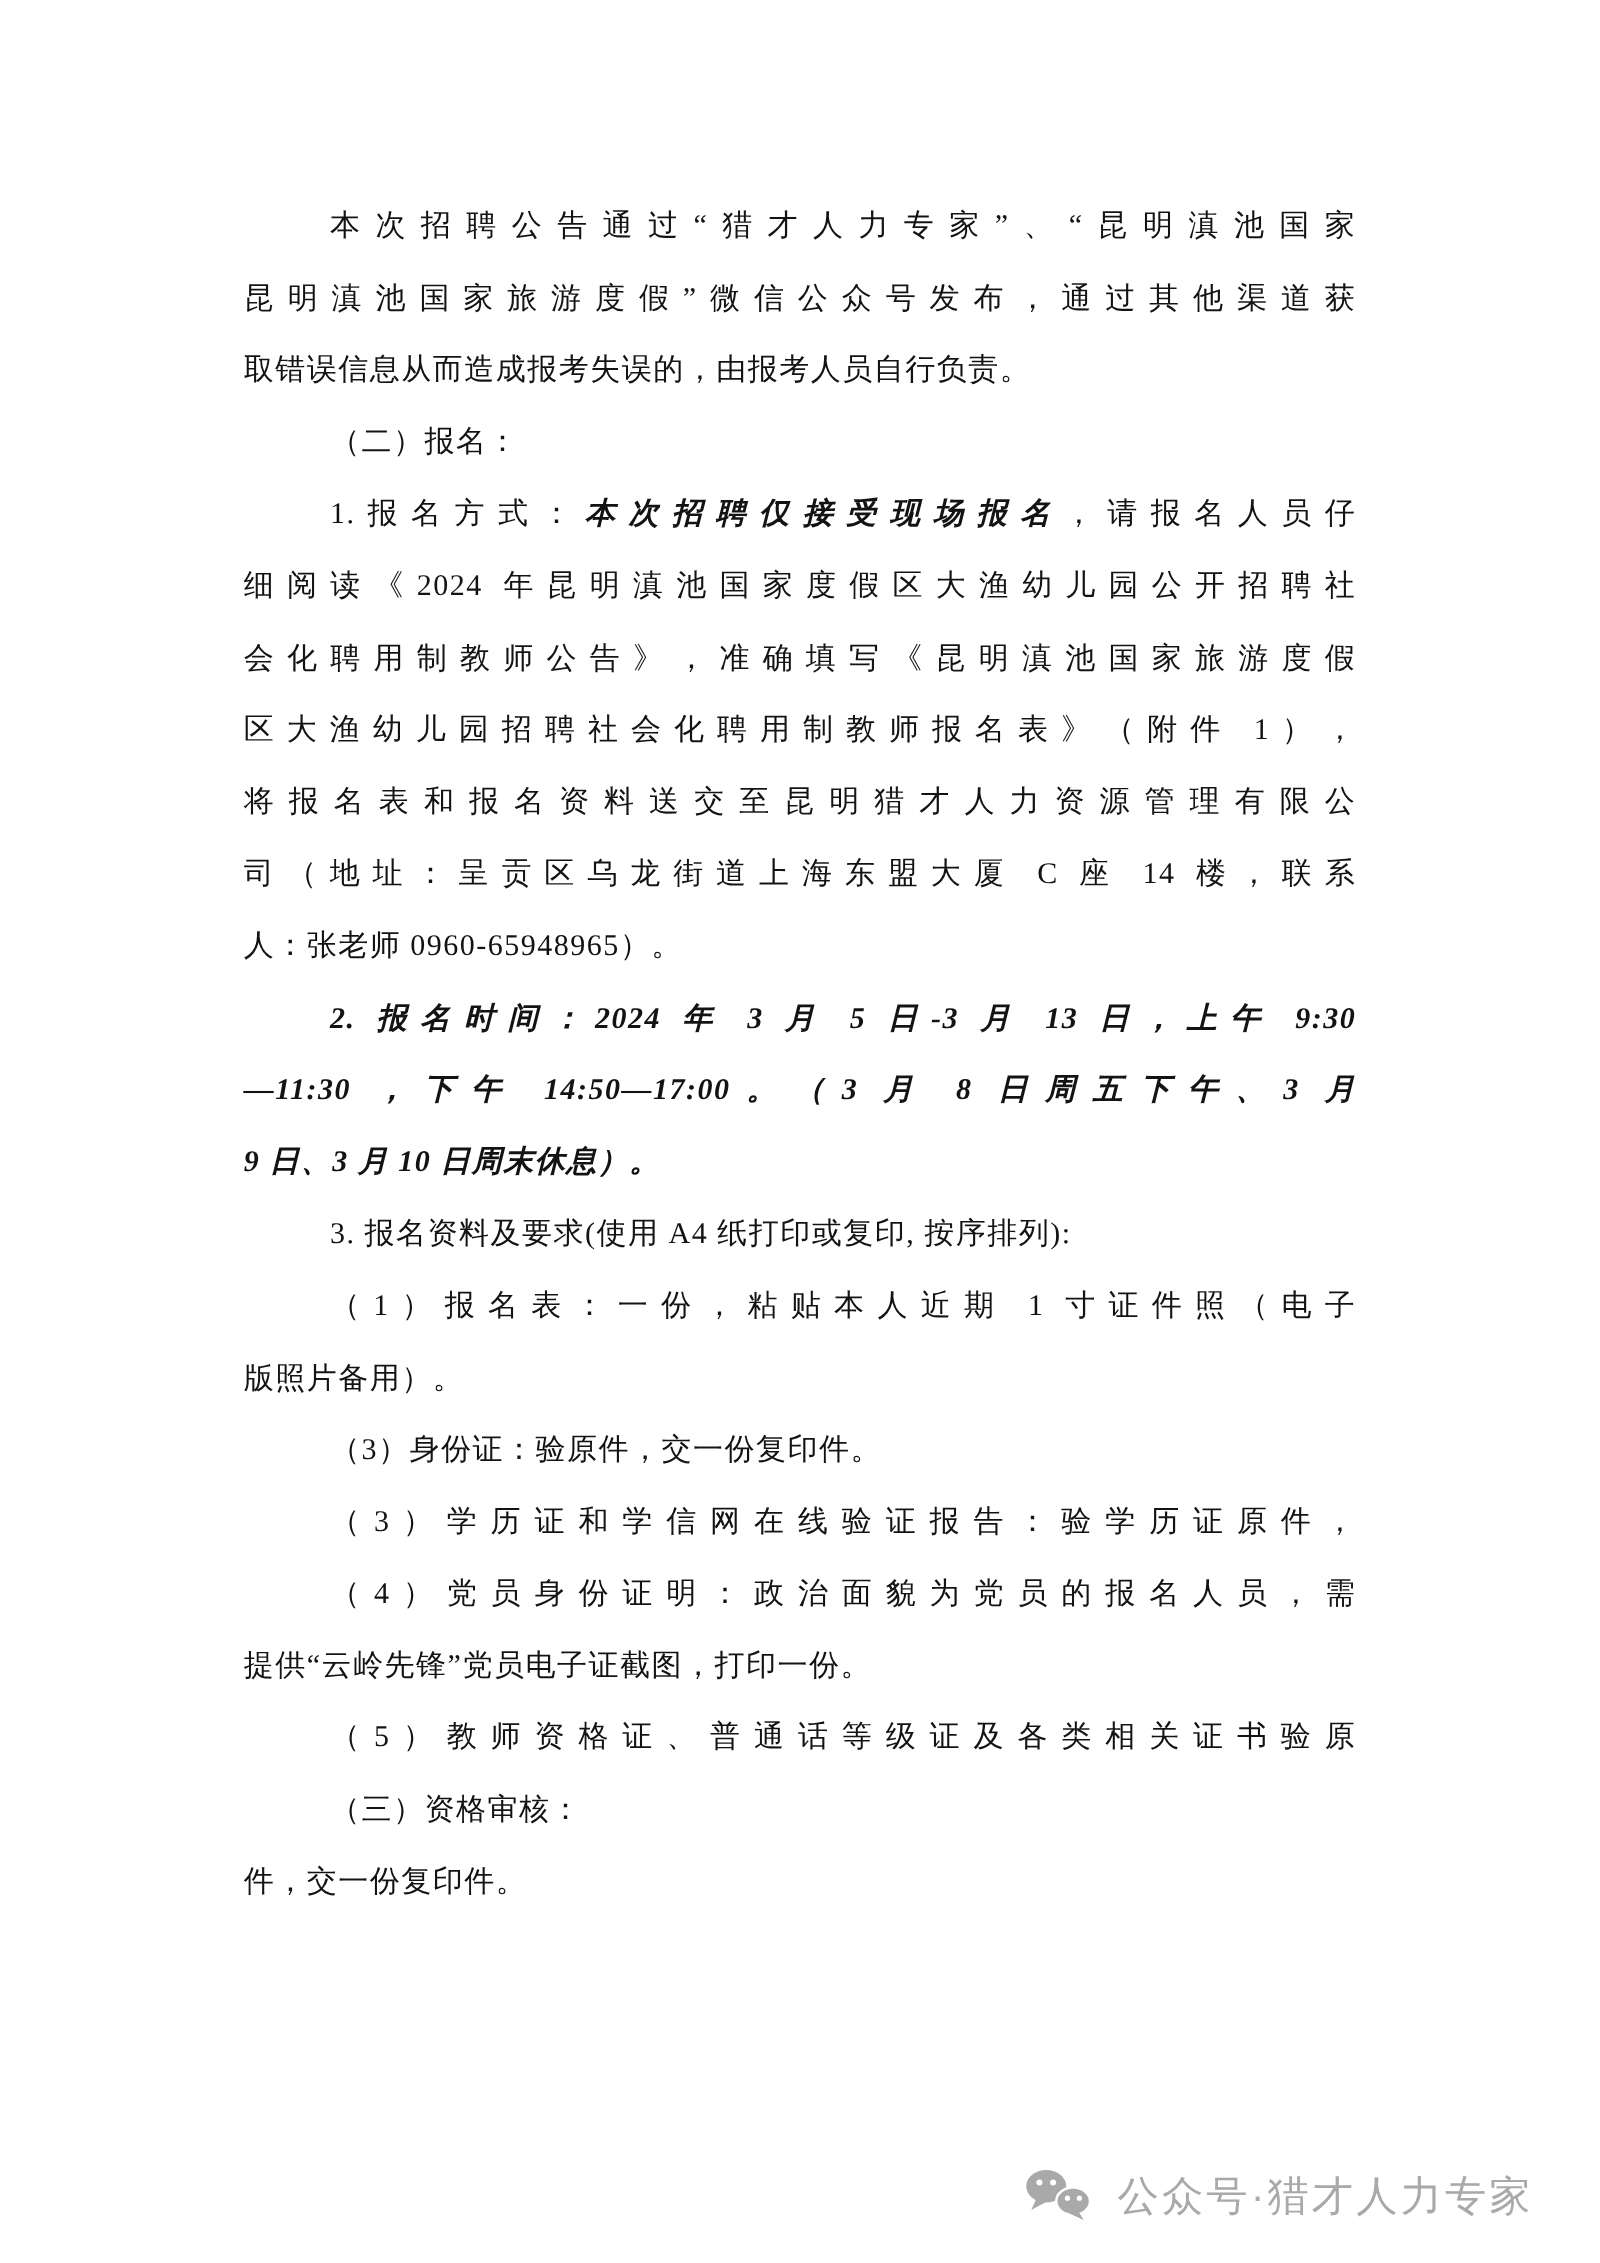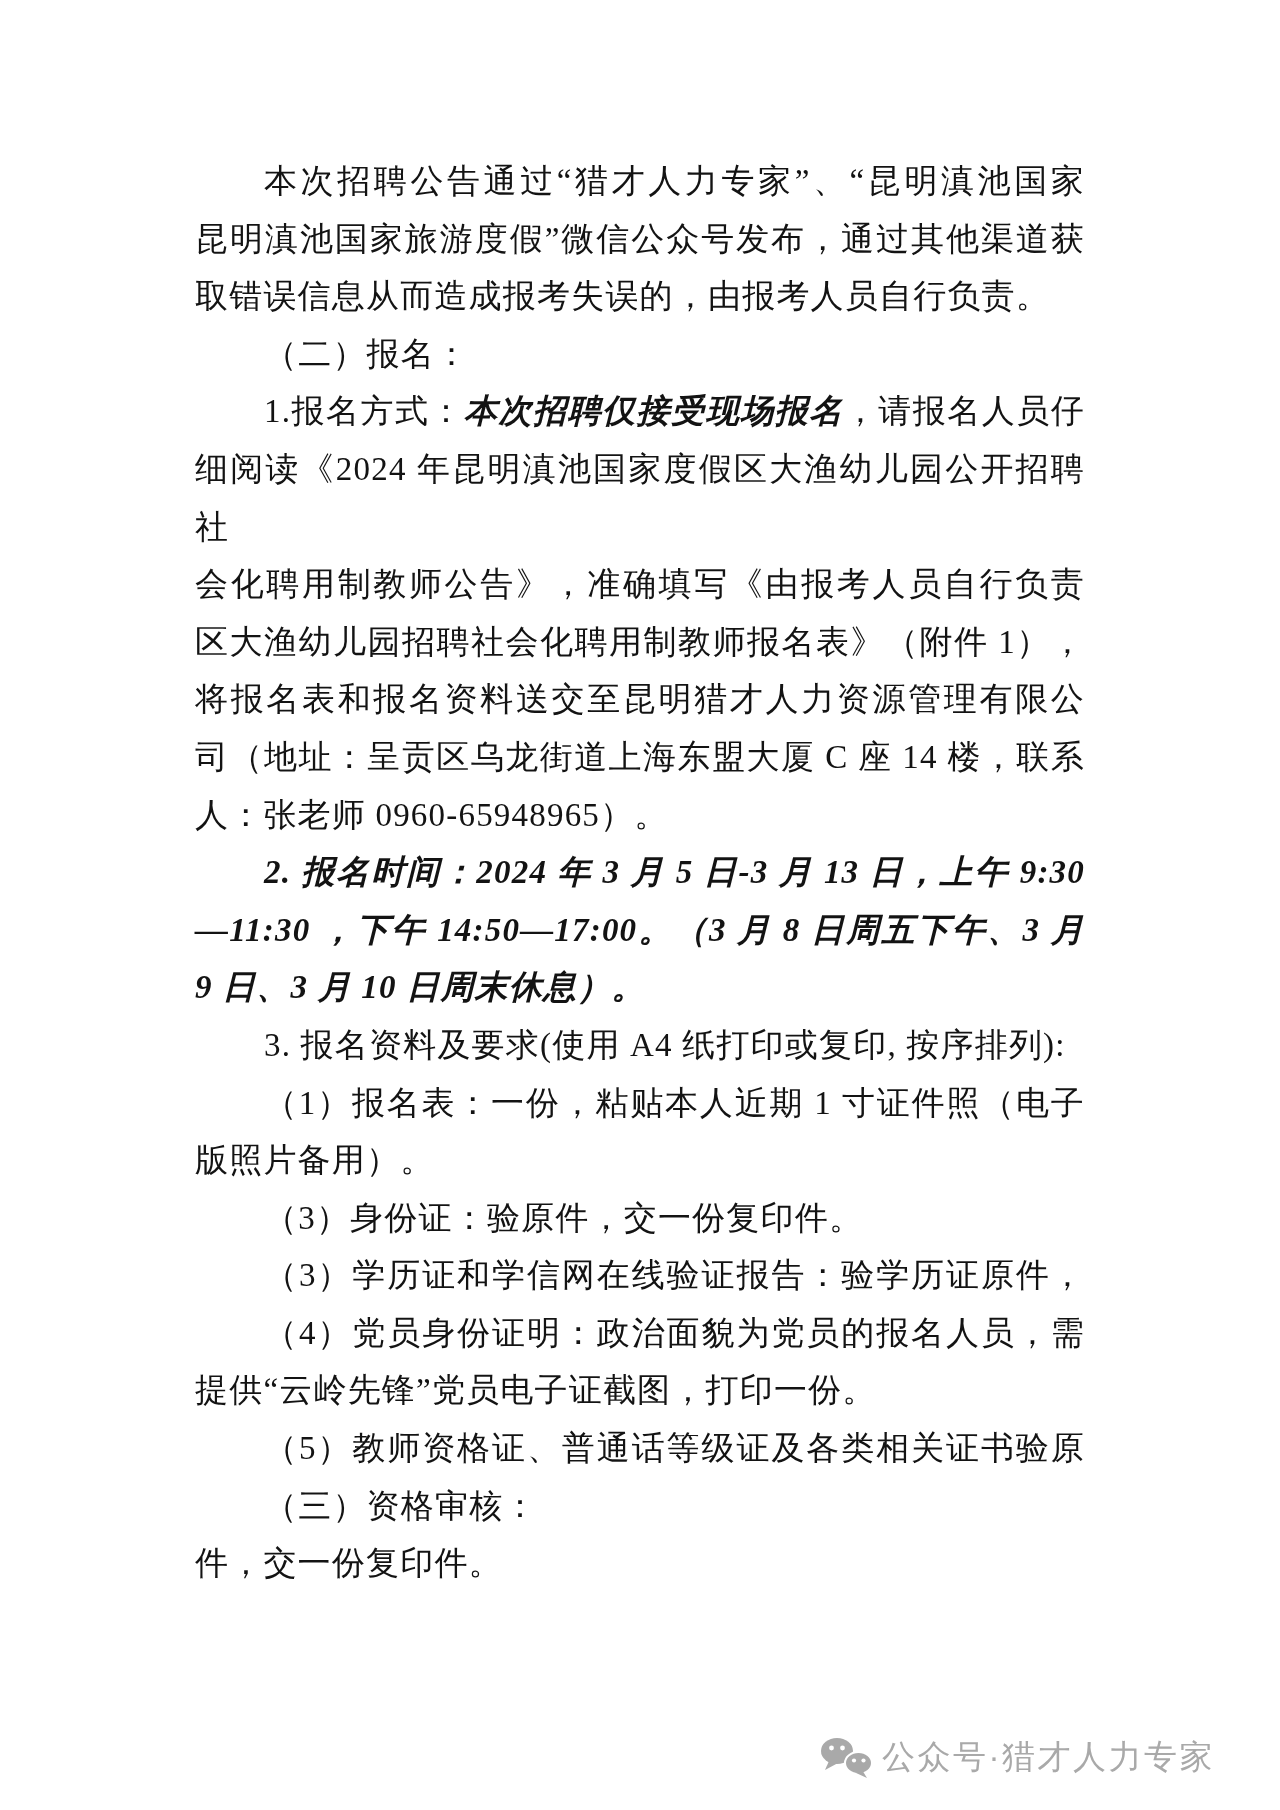--- a/index.html
+++ b/index.html
@@ -9,36 +9,35 @@
     height: 1810px;
     background: #ffffff;
     overflow: hidden;
     font-family: "Liberation Serif", "DejaVu Serif", serif;
   }
   .doc-body {
     position: absolute;
     left: 195px;
     top: 153px;
     width: 890px;
-    font-size: 33px;
+    font-size: 24px;
     line-height: 57.6px;
     letter-spacing: 1.2px;
     color: #131313;
   }
   .line { text-align: justify; }
   .line.fill { text-align-last: justify; }
   .line.indent { text-indent: 69px; }
   .seg-bold { font-weight: 700; font-style: italic; }
   .footer {
     position: absolute;
     left: 820px;
     top: 1735px;
     display: flex;
-    align-items: center;
-    gap: 8px;
+    gap: 20px;
   }
   .footer-label {
     font-family: "Liberation Sans", "DejaVu Sans", sans-serif;
     font-size: 33px;
     letter-spacing: 2.5px;
     color: #a9a9a9;
     white-space: nowrap;
   }
   .wechat-icon-svg { display: block; }
 </style>
@@ -47,21 +46,21 @@
 
 <div class="page">
 
   <div class="doc-body">
       <div class="line indent fill"><span class="seg">本次招聘公告通过“猎才人力专家”、“昆明滇池国家</span></div>
       <div class="line fill"><span class="seg">昆明滇池国家旅游度假”微信公众号发布，通过其他渠道获</span></div>
       <div class="line"><span class="seg">取错误信息从而造成报考失误的，由报考人员自行负责。</span></div>
       <div class="line indent"><span class="seg">（二）报名：</span></div>
       <div class="line indent fill"><span class="seg">1.报名方式：</span><span class="seg-bold">本次招聘仅接受现场报名</span><span class="seg">，请报名人员仔</span></div>
       <div class="line fill"><span class="seg">细阅读《2024 年昆明滇池国家度假区大渔幼儿园公开招聘社</span></div>
-      <div class="line fill"><span class="seg">会化聘用制教师公告》，准确填写《由报考人员自行负责</span></div>
+      <div class="line fill"><span class="seg">会化聘用制教师公告》，准确填写《昆明滇池国家旅游度假</span></div>
       <div class="line fill"><span class="seg">区大渔幼儿园招聘社会化聘用制教师报名表》（附件 1），</span></div>
       <div class="line fill"><span class="seg">将报名表和报名资料送交至昆明猎才人力资源管理有限公</span></div>
       <div class="line fill"><span class="seg">司（地址：呈贡区乌龙街道上海东盟大厦 C 座 14 楼，联系</span></div>
       <div class="line"><span class="seg">人：张老师 0960-65948965）。</span></div>
       <div class="line indent fill"><span class="seg-bold">2. 报名时间：2024 年 3 月 5 日-3 月 13 日，上午 9:30</span></div>
       <div class="line fill"><span class="seg-bold">—11:30 ，下午 14:50—17:00。（3 月 8 日周五下午、3 月</span></div>
       <div class="line"><span class="seg-bold">9 日、3 月 10 日周末休息）。</span></div>
       <div class="line indent"><span class="seg">3. 报名资料及要求(使用 A4 纸打印或复印, 按序排列):</span></div>
       <div class="line indent fill"><span class="seg">（1）报名表：一份，粘贴本人近期 1 寸证件照（电子</span></div>
       <div class="line"><span class="seg">版照片备用）。</span></div>

